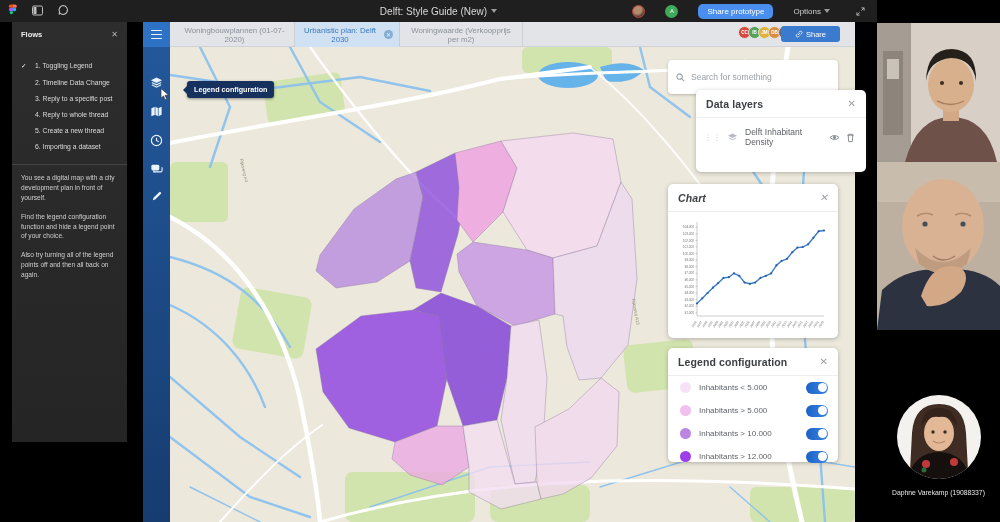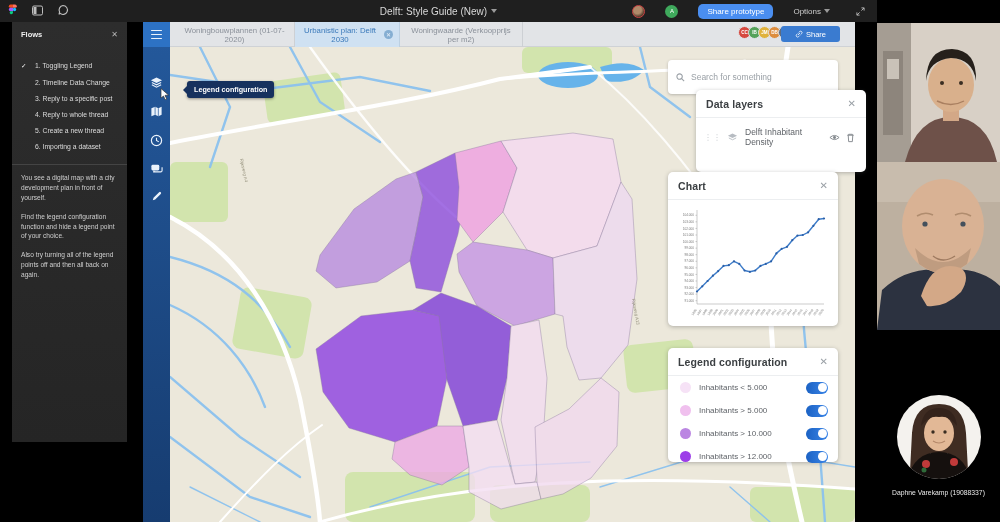--- a/index.html
+++ b/index.html
@@ -66,21 +66,21 @@
   .searchbar input { border:none; outline:none; font-size:8.5px; color:#3c4043; width:100%; background:transparent; }
   .searchbar input::placeholder { color:#9aa0a6; }
 
   .layers-card { left:668px; top:90px; width:170px; height:82px;margin-left:28px; }
   .layer-row { display:flex; align-items:center; padding:9px 10px 6px 8px; gap:5px; }
   .drag-dots { color:#c8ccd0; font-size:8px; letter-spacing:1px; cursor:grab; }
   .layer-name { font-size:8.5px; color:#5f6368; flex:1; padding-left:2px; }
   .row-icon { width:11px; height:11px; cursor:pointer; flex:none; }
   .add-layer-btn { display:block; margin:2px auto 0 auto; width:154px; height:17px; background:#fbfbfc; border:1px solid #dadce0; border-radius:4px; font-size:8px; color:#5f6368; cursor:pointer; }
 
-  .chart-card { left:668px; top:172px; width:170px; height:154px; }
+  .chart-card { left:668px; top:184px; width:170px; height:154px;font-style:italic; }
   .chart-area { padding:4px 6px 0 8px; }
   .ytick { font-size:3.1px; fill:#777; text-anchor:end; }
   .xtick { font-size:3.1px; fill:#777; text-anchor:end; }
 
   .legend-card { left:668px; top:348px; width:170px; height:114px; }
   .legend-row { display:flex; align-items:center; padding:5.5px 10px 5.5px 12px; gap:8px; }
   .swatch { width:11px; height:11px; border-radius:50%; flex:none; }
   .legend-label { font-size:8px; color:#5f6368; flex:1; }
   .toggle { width:22px; height:12px; border-radius:6px; background:linear-gradient(90deg,#1b62c4,#3c86e8); position:relative; cursor:pointer; flex:none; }
   .toggle .knob { position:absolute; right:1.5px; top:1.5px; width:9px; height:9px; background:#fff; border-radius:50%; }

